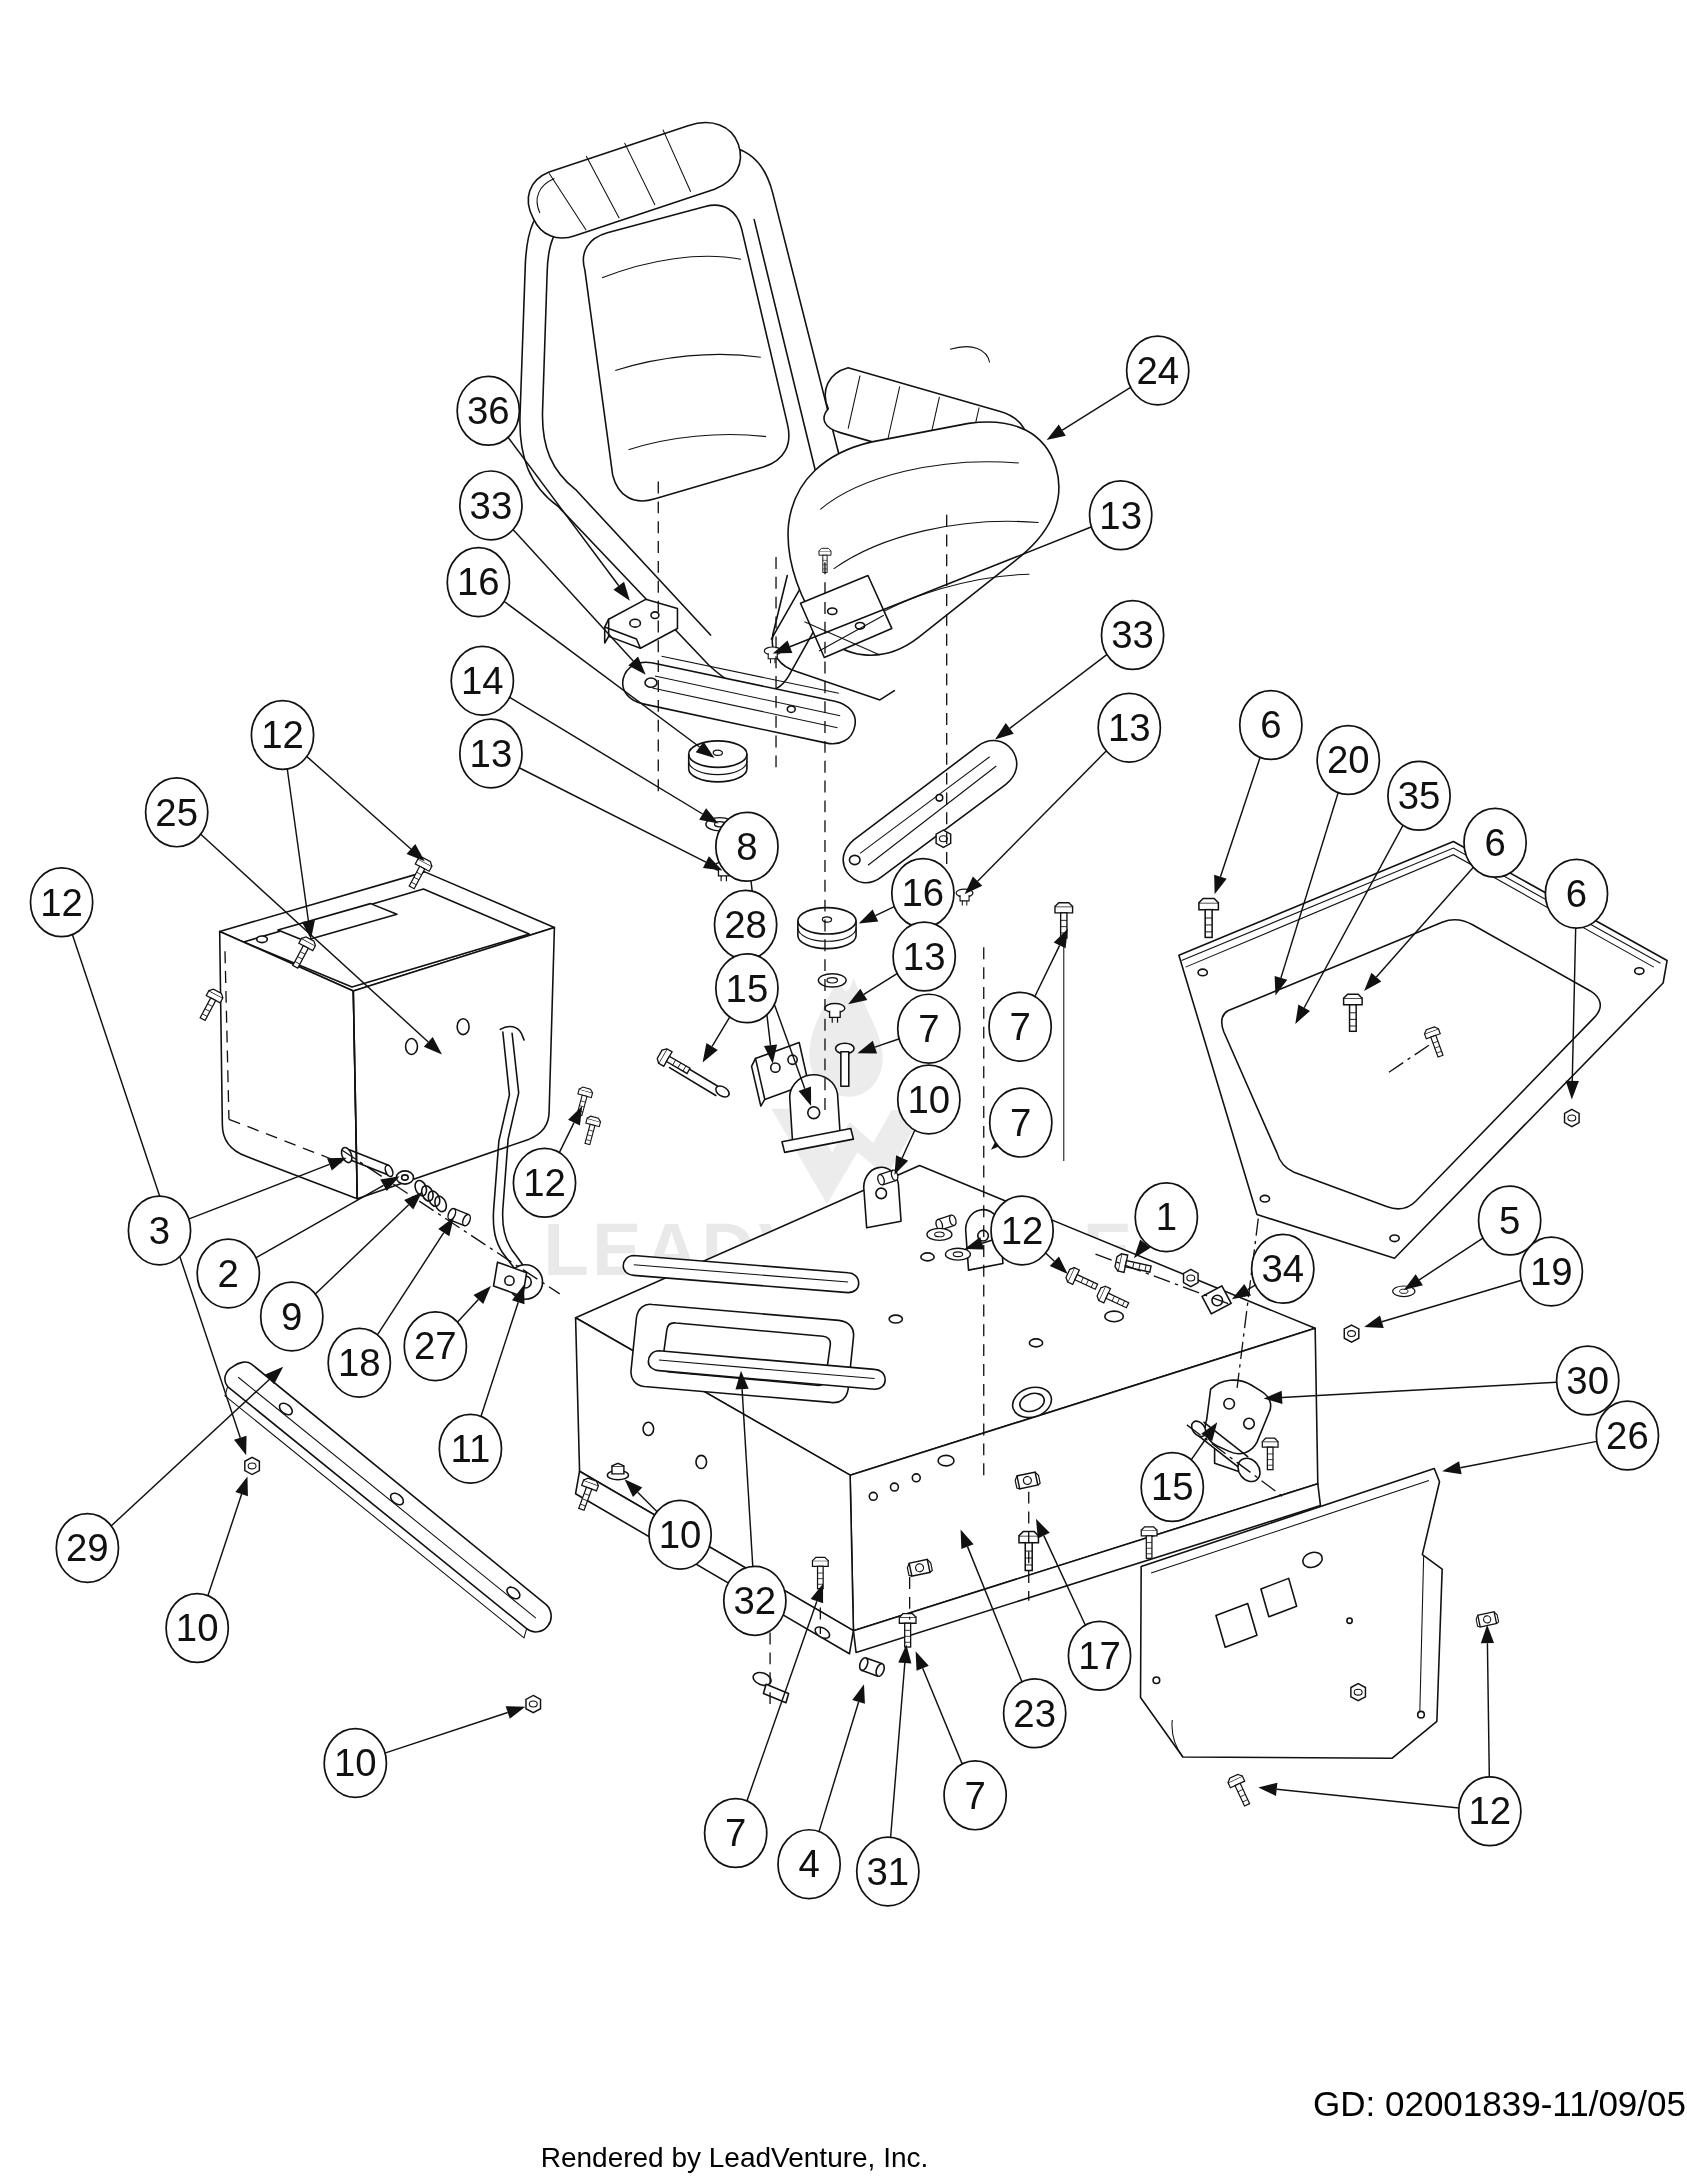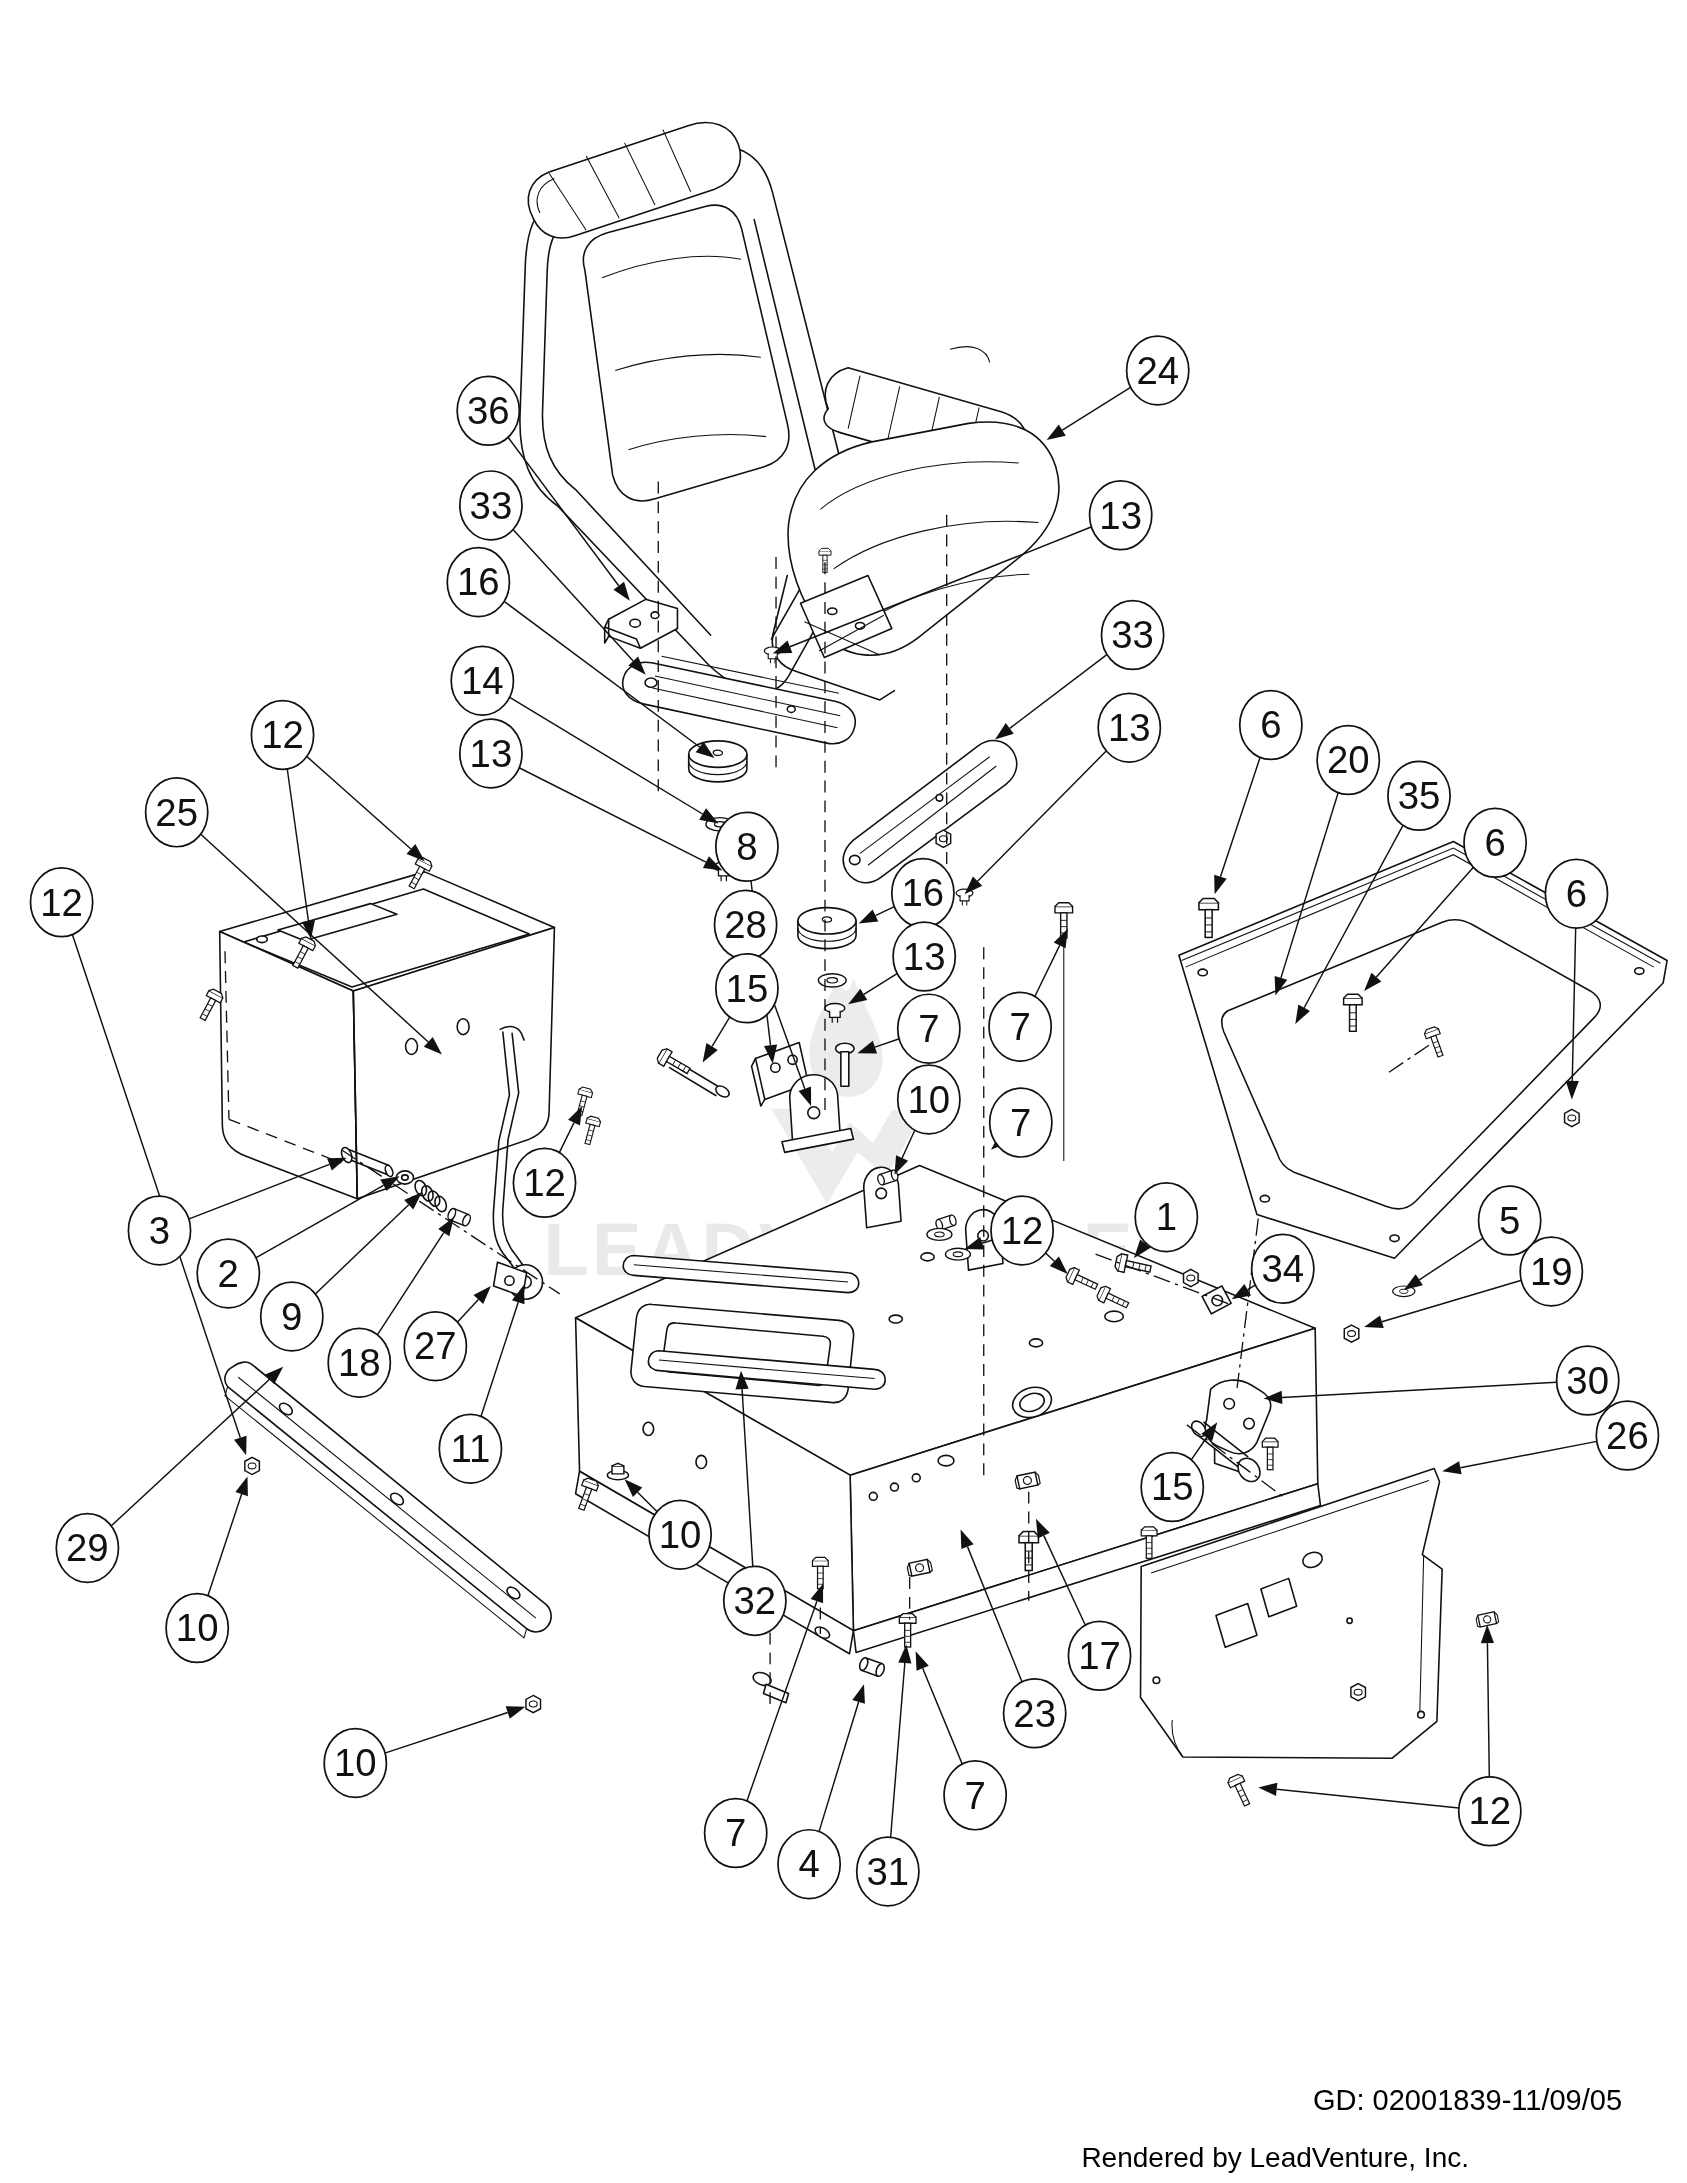--- a/index.html
+++ b/index.html
@@ -6,22 +6,22 @@
   .page{position:relative;width:1687px;height:2183px;background:#ffffff;overflow:hidden;
         font-family:"Liberation Sans", sans-serif;}
   svg{position:absolute;left:0;top:0;}
   .art{stroke:#111;fill:none;stroke-width:2.4;stroke-linejoin:round;stroke-linecap:round;}
   .fw{stroke:#111;fill:#fff;stroke-width:2.4;stroke-linejoin:round;}
   .thin{stroke:#111;fill:none;stroke-width:1.6;}
   .dash{stroke:#111;fill:none;stroke-width:2;stroke-dasharray:18 12;}
   .dashdot{stroke:#111;fill:none;stroke-width:2;stroke-dasharray:26 8 5 8;}
   .wmtext{fill:#e9e9e9;font-family:"Liberation Sans",sans-serif;font-weight:bold;}
   .footer-text{position:absolute;color:#000;white-space:nowrap;}
-  #gd-code{left:1313px;top:2084px;font-size:29px;}
-  #credit{left:0;top:2142px;width:1469px;text-align:right;font-size:28px;}
+  #gd-code{left:1313px;top:2084px;font-size:35px;}
+  #credit{left:0;top:2142px;width:1469px;text-align:center;font-size:28px;}
   .callout-circle{fill:#fff;stroke:#111;stroke-width:2.6;}
   .callout-label{font-family:"Liberation Sans",sans-serif;font-size:58px;fill:#111;
                  text-anchor:middle;}
   .leader{stroke:#111;stroke-width:2.2;fill:none;}
 </style>
 </head>
 <body>
 
 <div class="page">
 

